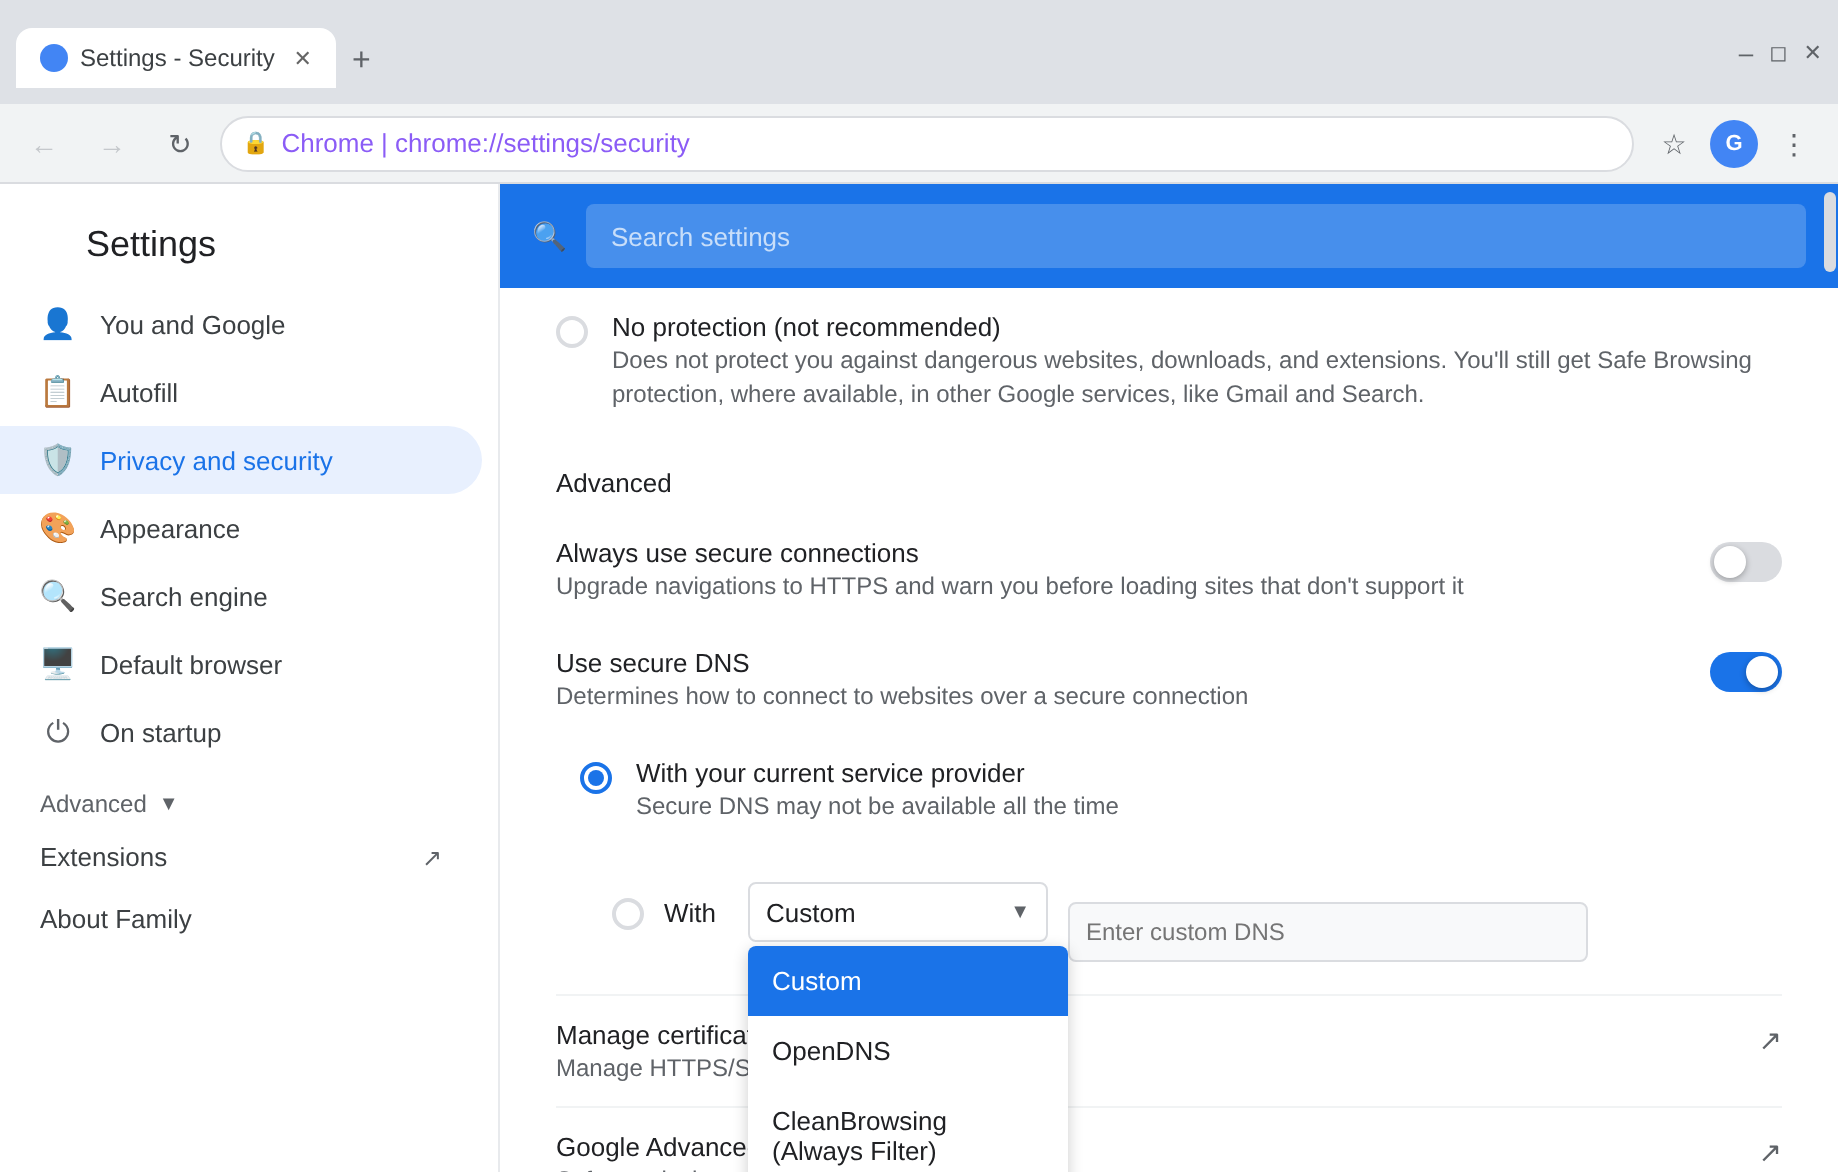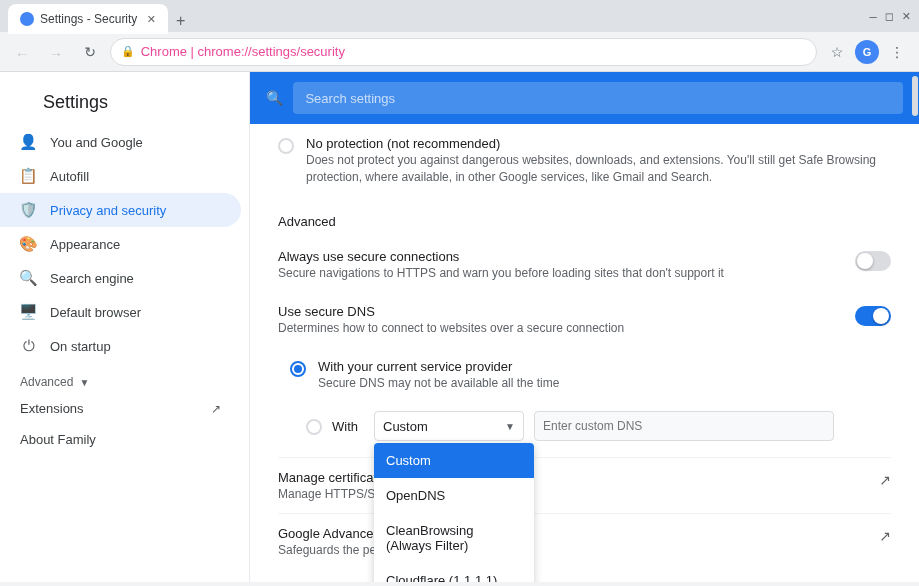--- a/index.html
+++ b/index.html
@@ -1,20 +1,20 @@
 <!DOCTYPE html>
 <html><head>
   <meta charset="utf-8">
   <style>
     * { box-sizing: border-box; margin: 0; padding: 0; }
     body { font-family: 'Segoe UI', Arial, sans-serif; font-size: 13px; background: #f1f3f4; overflow: hidden; width: 919px; height: 586px; }
 
     
     .title-bar {
-      display: flex; align-items: center; background: #dee1e6; height: 32px; padding: 0 8px; gap: 6px;
+      display: flex; align-items: center; background: #dee1e6; height: 52px; padding: 0 8px; gap: 6px;
     }
     .tab-bar { display: flex; align-items: flex-end; height: 36px; }
     .tab {
       display: flex; align-items: center; background: #f1f3f4; border-radius: 8px 8px 0 0;
       padding: 0 12px; height: 30px; font-size: 12px; color: #3c4043; gap: 6px; min-width: 160px;
     }
     .tab.active { background: #fff; }
     .tab-favicon { width: 14px; height: 14px; background: #666; border-radius: 2px; display:inline-block; }
     .tab-close { margin-left: auto; cursor: pointer; color: #666; font-size: 11px; }
     .new-tab-btn { padding: 4px 8px; font-size: 16px; color: #5f6368; cursor: pointer; }
@@ -113,21 +113,21 @@
       padding: 10px 12px; font-size: 13px; color: #202124; cursor: pointer;
     }
     .dropdown-item.selected { background: #1a73e8; color: white; }
 
     
     .manage-row { display: flex; align-items: flex-start; padding: 12px 0; border-top: 1px solid #f1f3f4; }
     .manage-text { flex: 1; }
     .manage-title { font-size: 13px; color: #202124; }
     .manage-desc { font-size: 12px; color: #5f6368; margin-top: 2px; }
     .external-icon { color: #5f6368; font-size: 14px; cursor: pointer; margin-top: 2px; }
-    .custom-field { width: 300px; height: 30px; border: 1px solid #dadce0; border-radius: 4px; background: #f8f9fa; padding: 0 8px; font-size: 12px; color: #5f6368; }
+    .custom-field { width: 260px; height: 30px; border: 1px solid #dadce0; border-radius: 4px; background: #f8f9fa; padding: 0 8px; font-size: 12px; color: #5f6368; margin-top: 20px; }
   </style>
 </head>
 <body>
 
 <div class="title-bar">
   <div class="tab-bar">
     <div class="tab active">
       <span class="tab-favicon" style="background:#4285f4; border-radius:50%;"></span>
       <span>Settings - Security</span>
       <span class="tab-close">✕</span>
@@ -141,21 +141,21 @@
   </div>
 </div>
 
 <div class="toolbar">
   <div class="nav-btn disabled">←</div>
   <div class="nav-btn disabled">→</div>
   <div class="nav-btn">↻</div>
   <div class="address-bar">
     <span class="lock-icon">🔒</span>
     <span class="address-text">
-      <span style="color:#ec4899;">Chrome  |  chrome://settings/security</span>
+      <span style="color:#8b5cf6;">Chrome  |  chrome://settings/security</span>
     </span>
   </div>
   <div class="toolbar-right">
     <div class="toolbar-icon">☆</div>
     <div class="avatar">G</div>
     <div class="toolbar-icon">⋮</div>
   </div>
 </div>
 
 <div class="main">
@@ -222,21 +222,21 @@
           <div class="option-title">No protection (not recommended)</div>
           <div class="option-desc">Does not protect you against dangerous websites, downloads, and extensions. You'll still get Safe Browsing protection, where available, in other Google services, like Gmail and Search.</div>
         </div>
       </div>
 
       <div class="section-label">Advanced</div>
 
       <div class="toggle-row">
         <div class="toggle-text">
           <div class="toggle-title">Always use secure connections</div>
-          <div class="toggle-desc">Secure navigations to HTTPS and warn you before loading sites that don't support it</div>
+          <div class="toggle-desc">Upgrade navigations to HTTPS and warn you before loading sites that don't support it</div>
         </div>
         <div class="toggle-switch">
           <div class="switch">
             <div class="switch-knob"></div>
           </div>
         </div>
       </div>
 
       <div class="toggle-row">
         <div class="toggle-text">

